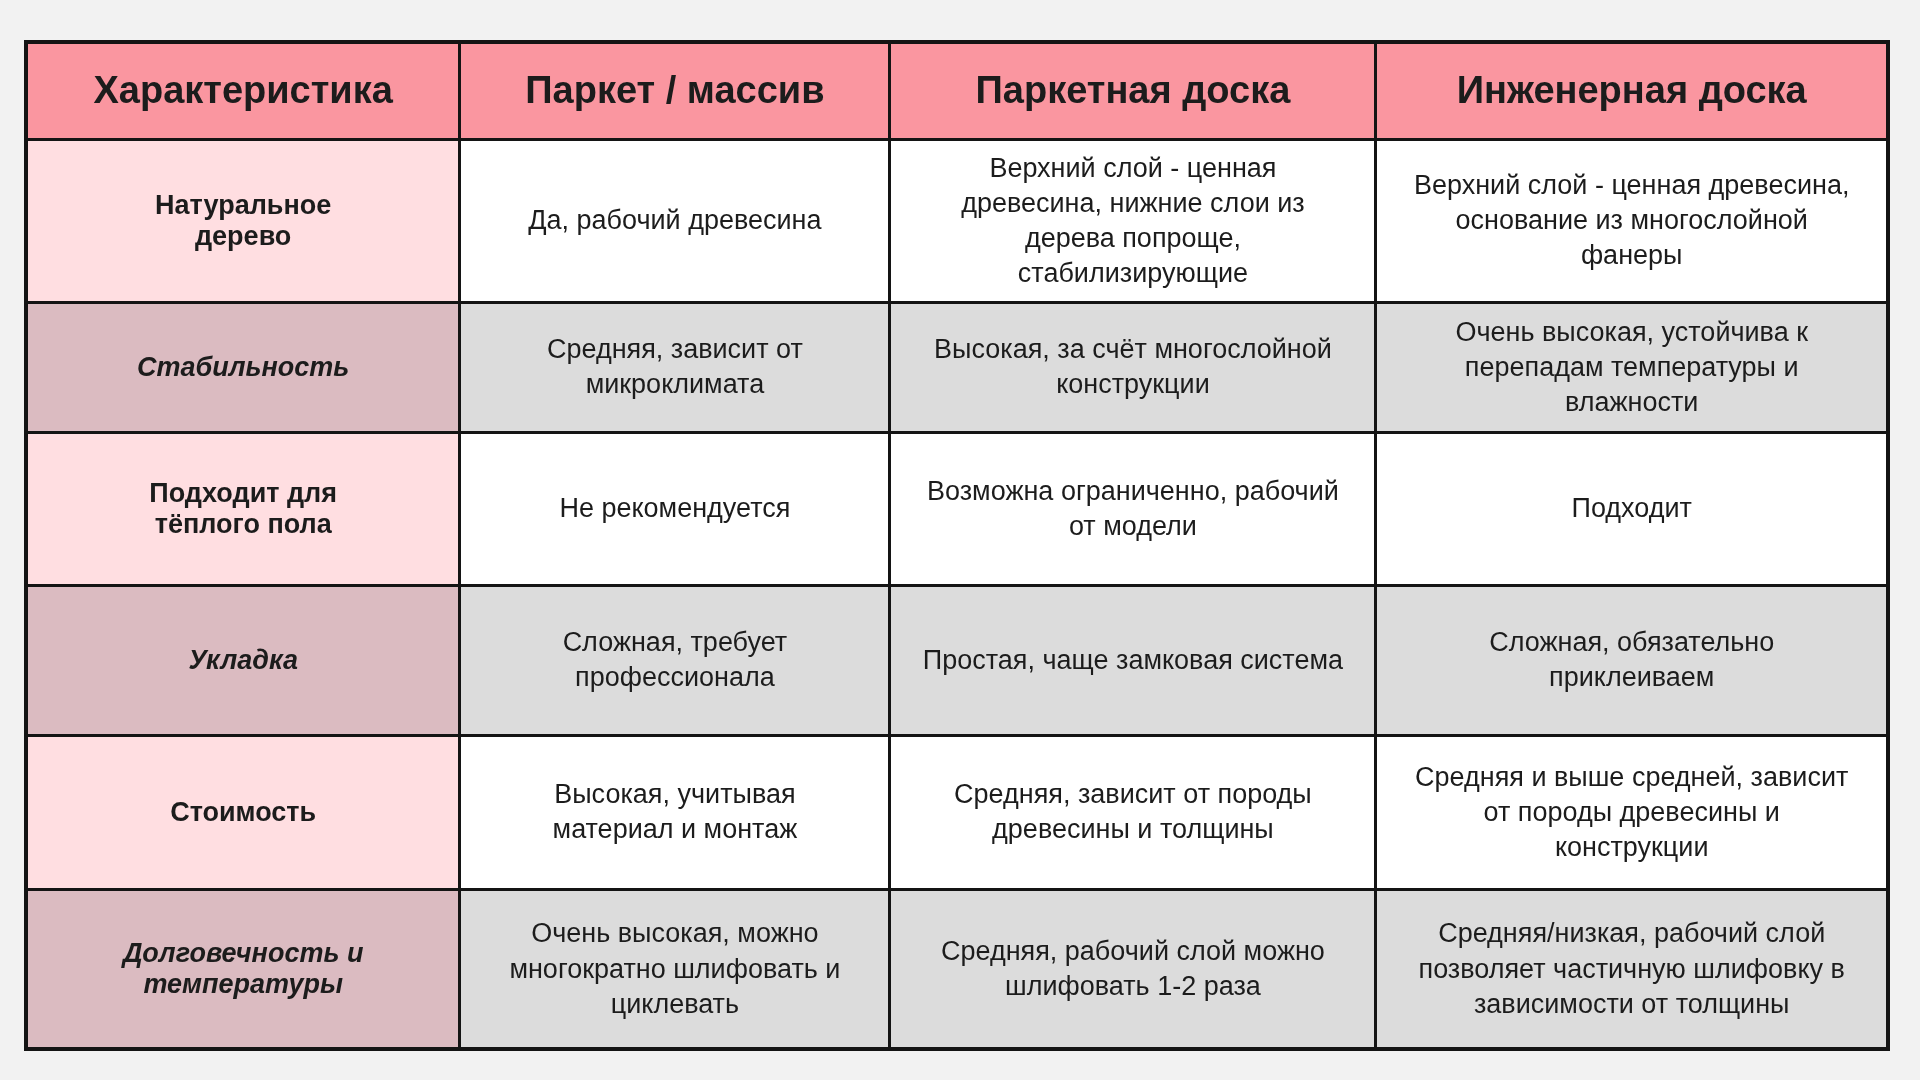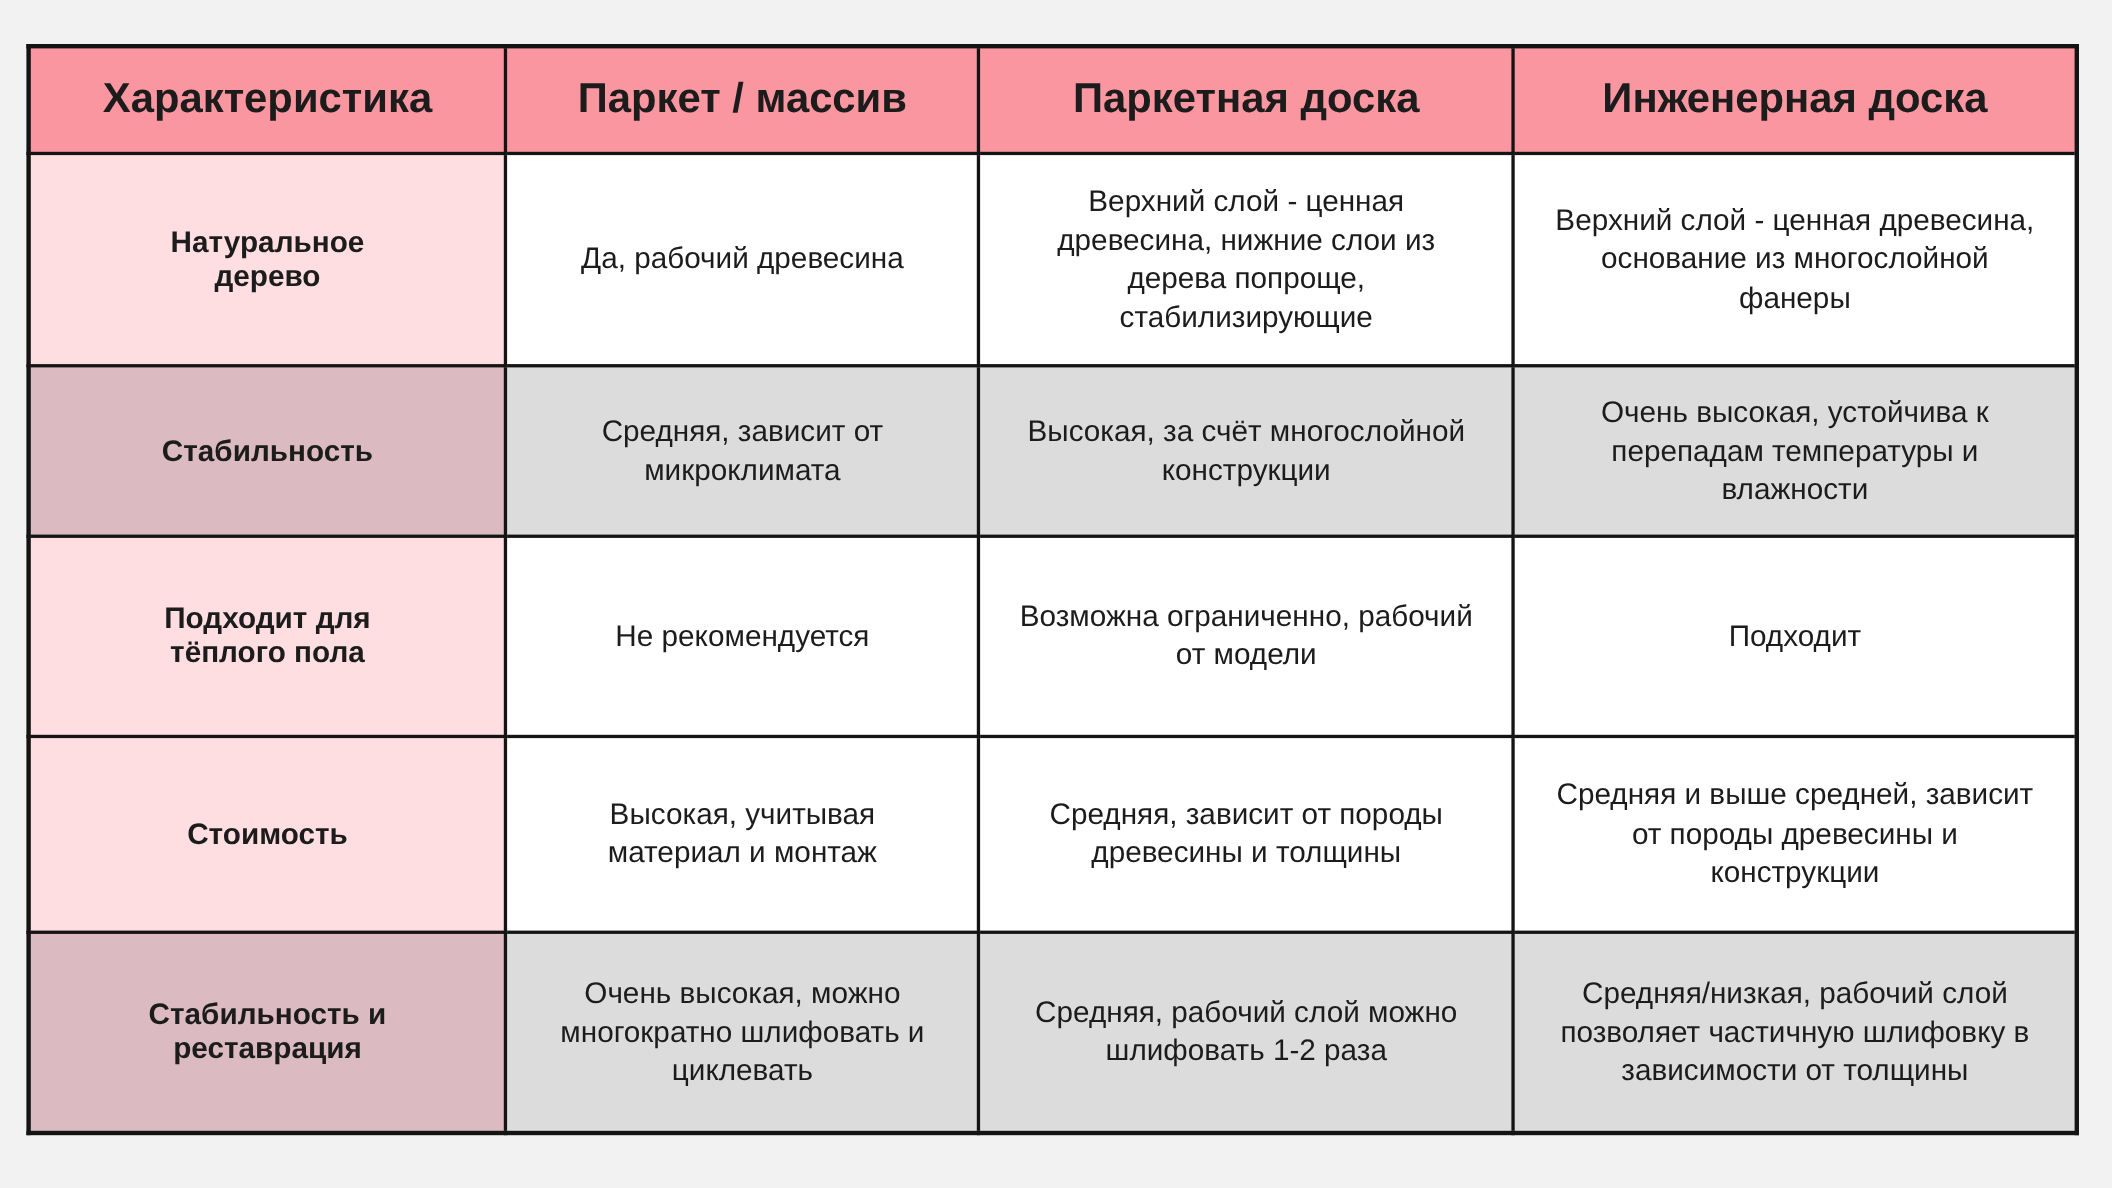--- a/index.html
+++ b/index.html
@@ -46,21 +46,21 @@
     font-size:27px;
     font-weight:700;
   }
   .cmp tbody td{
     font-size:27px;
     font-weight:400;
     line-height:1.3;
   }
   .cmp tbody tr.light th{background:var(--label-light-bg);}
   .cmp tbody tr.light td{background:var(--cell-white-bg);}
-  .cmp tbody tr.dark th{background:var(--label-dark-bg);}
+  .cmp tbody tr.dark th{background:var(--label-dark-bg);font-style:italic;}
   .cmp tbody tr.dark td{background:var(--cell-gray-bg);}
   .cmp tbody tr:nth-child(1){height:148px;}
   .cmp tbody tr:nth-child(2){height:130px;}
   .cmp tbody tr:nth-child(3){height:153px;margin-top:32px;}
   .cmp tbody tr:nth-child(4){height:150px;}
   .cmp tbody tr:nth-child(5){height:154px;}
   .cmp tbody tr:nth-child(6){height:160px;}
   .label-inner{display:inline-block;max-width:280px;text-align:center;}
 </style>
 </head>
@@ -93,26 +93,32 @@
       <td>Средняя, зависит от микроклимата</td>
       <td>Высокая, за счёт многослойной конструкции</td>
       <td>Очень высокая, устойчива к перепадам температуры и влажности</td>
     </tr>
     <tr class="light">
       <th><span class="label-inner">Подходит для тёплого пола</span></th>
       <td>Не рекомендуется</td>
       <td>Возможна ограниченно, рабочий от модели</td>
       <td>Подходит</td>
     </tr>
+    <tr class="dark">
+      <th><span class="label-inner">Укладка</span></th>
+      <td>Сложная, требует профессионала</td>
+      <td>Простая, чаще замковая система</td>
+      <td>Сложная, обязательно приклеиваем</td>
+    </tr>
     <tr class="light">
       <th><span class="label-inner">Стоимость</span></th>
       <td>Высокая, учитывая материал и монтаж</td>
       <td>Средняя, зависит от породы древесины и толщины</td>
       <td>Средняя и выше средней, зависит от породы древесины и конструкции</td>
     </tr>
     <tr class="dark">
-      <th><span class="label-inner">Стабильность и реставрация</span></th>
+      <th><span class="label-inner">Долговечность и температуры</span></th>
       <td>Очень высокая, можно многократно шлифовать и циклевать</td>
       <td>Средняя, рабочий слой можно шлифовать 1-2 раза</td>
       <td>Средняя/низкая, рабочий слой позволяет частичную шлифовку в зависимости от толщины</td>
     </tr>
   </tbody>
 </table>
 
 </body></html>

